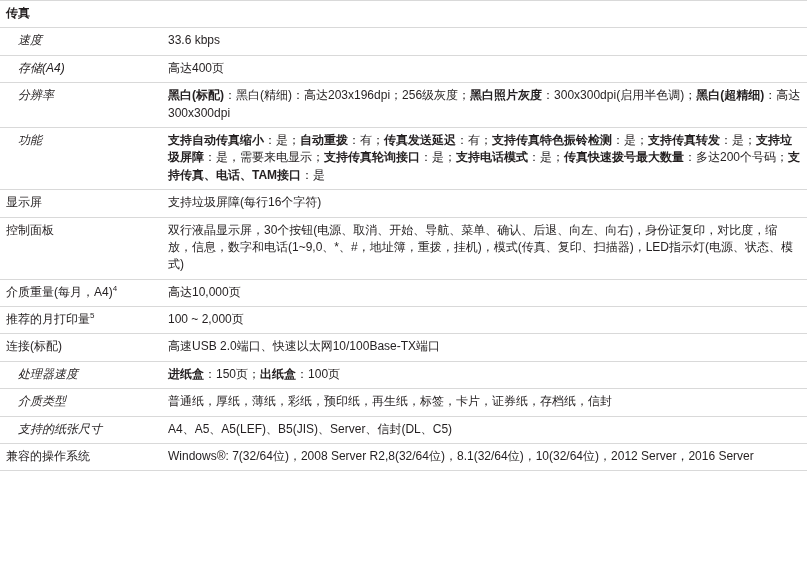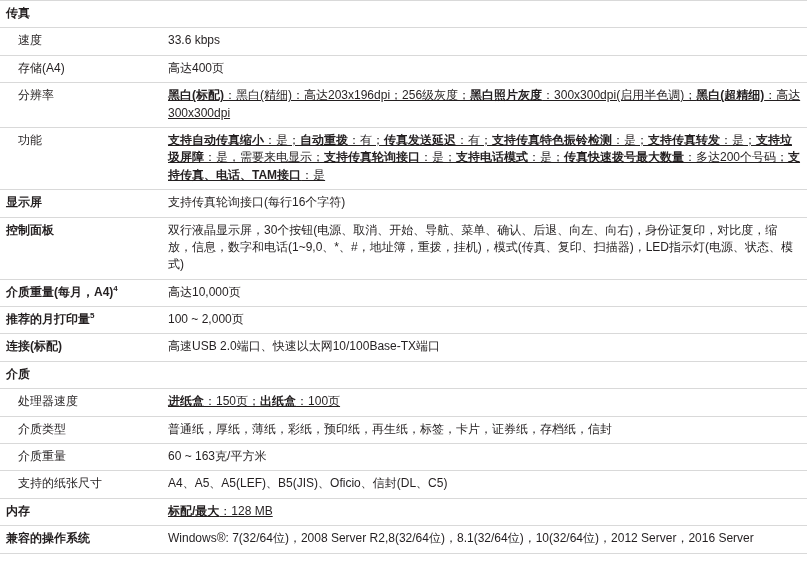--- a/index.html
+++ b/index.html
@@ -29,40 +29,40 @@
   }
   td.value {
     width: 645px;
   }
   tr.section td {
     font-weight: bold;
     background: #ffffff;
     border-bottom: 1px solid #d9d9d9;
   }
   .lbl-bold {
-    font-weight: bold;
+    font-weight: normal;
   }
   .lbl-indent {
     padding-left: 18px !important;
     font-weight: normal;
+    font-style: italic;
   }
   .b {
     font-weight: bold;
   }
   sup {
     font-size: 8px;
     vertical-align: super;
     line-height: 0;
   }
   tr.first td {
     border-top: 1px solid #d9d9d9;
   }
   .rich {
     white-space: normal;
-    text-decoration: underline;
   }
 </style>
 </head>
 <body>
 
 <table class="spec">
   <colgroup>
     <col style="width:162px">
     <col style="width:645px">
   </colgroup>
@@ -87,21 +87,21 @@
       <td class="value rich"><span class="b">黑白(标配)</span><span>：黑白(精细)：高达203x196dpi；256级灰度；</span><span class="b">黑白照片灰度</span><span>：300x300dpi(启用半色调)；</span><span class="b">黑白(超精细)</span><span>：高达300x300dpi</span></td>
     </tr>
 
     <tr>
       <td class="label lbl-indent">功能</td>
       <td class="value rich"><span class="b">支持自动传真缩小</span><span>：是；</span><span class="b">自动重拨</span><span>：有；</span><span class="b">传真发送延迟</span><span>：有；</span><span class="b">支持传真特色振铃检测</span><span>：是；</span><span class="b">支持传真转发</span><span>：是；</span><span class="b">支持垃圾屏障</span><span>：是，需要来电显示；</span><span class="b">支持传真轮询接口</span><span>：是；</span><span class="b">支持电话模式</span><span>：是；</span><span class="b">传真快速拨号最大数量</span><span>：多达200个号码；</span><span class="b">支持传真、电话、TAM接口</span><span>：是</span></td>
     </tr>
 
     <tr>
       <td class="label lbl-bold">显示屏</td>
-      <td class="value">支持传真轮询接口(每行16个字符)</td>
+      <td class="value">支持垃圾屏障(每行16个字符)</td>
     </tr>
 
     <tr>
       <td class="label lbl-bold">控制面板</td>
       <td class="value">双行液晶显示屏，30个按钮(电源、取消、开始、导航、菜单、确认、后退、向左、向右)，身份证复印，对比度，缩放，信息，数字和电话(1~9,0、*、#，地址簿，重拨，挂机)，模式(传真、复印、扫描器)，LED指示灯(电源、状态、模式)</td>
     </tr>
 
     <tr>
       <td class="label lbl-bold"><span>介质重量(每月，A4)</span><sup>4</sup></td>
       <td class="value">高达10,000页</td>
@@ -110,50 +110,38 @@
     <tr>
       <td class="label lbl-bold"><span>推荐的月打印量</span><sup>5</sup></td>
       <td class="value">100 ~ 2,000页</td>
     </tr>
 
     <tr>
       <td class="label lbl-bold">连接(标配)</td>
       <td class="value">高速USB 2.0端口、快速以太网10/100Base-TX端口</td>
     </tr>
 
-    <tr class="section">
-      <td class="label">介质</td>
-      <td class="value"></td>
-    </tr>
 
     <tr>
       <td class="label lbl-indent">处理器速度</td>
       <td class="value rich"><span class="b">进纸盒</span><span>：150页；</span><span class="b">出纸盒</span><span>：100页</span></td>
     </tr>
 
     <tr>
       <td class="label lbl-indent">介质类型</td>
       <td class="value">普通纸，厚纸，薄纸，彩纸，预印纸，再生纸，标签，卡片，证券纸，存档纸，信封</td>
     </tr>
 
-    <tr>
-      <td class="label lbl-indent">介质重量</td>
-      <td class="value">60 ~ 163克/平方米</td>
-    </tr>
 
     <tr>
       <td class="label lbl-indent">支持的纸张尺寸</td>
-      <td class="value">A4、A5、A5(LEF)、B5(JIS)、Oficio、信封(DL、C5)</td>
+      <td class="value">A4、A5、A5(LEF)、B5(JIS)、Server、信封(DL、C5)</td>
     </tr>
 
 
-    <tr>
-      <td class="label lbl-bold">内存</td>
-      <td class="value rich"><span class="b">标配/最大</span><span>：128 MB</span></td>
-    </tr>
 
     <tr>
       <td class="label lbl-bold">兼容的操作系统</td>
       <td class="value">Windows®: 7(32/64位)，2008 Server R2,8(32/64位)，8.1(32/64位)，10(32/64位)，2012 Server，2016 Server</td>
     </tr>
 
   </tbody>
 </table>
 
 </body></html>

